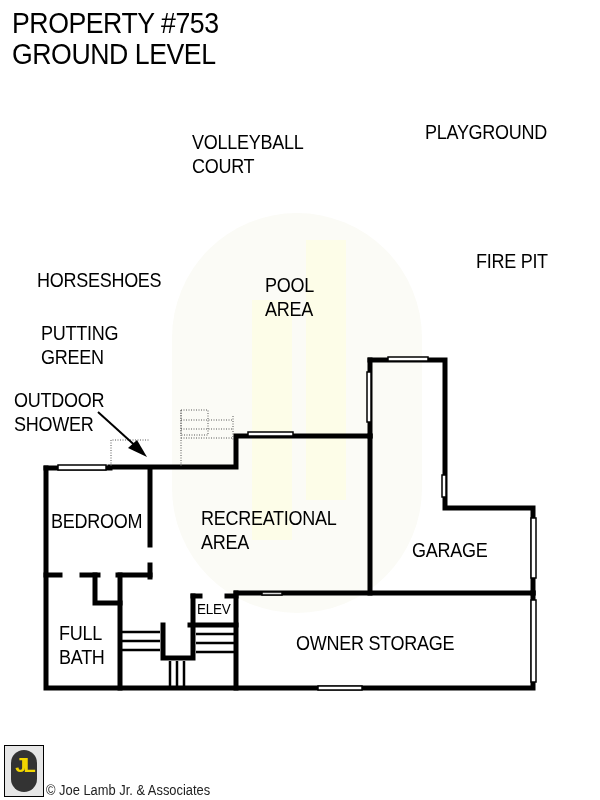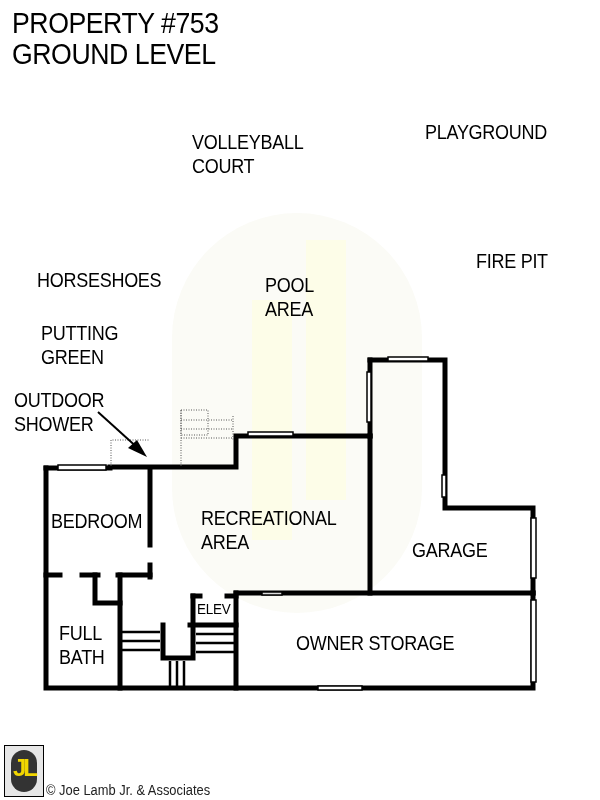--- a/index.html
+++ b/index.html
@@ -15,21 +15,21 @@
     svg.plan { position: absolute; left: 0; top: 0; }
     .watermark { position: absolute; left: 172px; top: 213px; width: 250px; height: 400px;
                  border-radius: 125px; background: #fbfbf6; }
     .wm-bar1 { position: absolute; left: 252px; top: 300px; width: 40px; height: 240px; background: #fdfde8; }
     .wm-bar2 { position: absolute; left: 306px; top: 240px; width: 40px; height: 260px; background: #fdfde8; }
     .footer-logo { position: absolute; left: 4px; top: 745px; width: 38px; height: 50px;
                    border: 1px solid #000; background: #e6e6e6; }
     .footer-logo .pill { position: absolute; left: 6px; top: 4px; width: 26px; height: 42px;
                          border-radius: 13px; background: #333; }
     .footer-logo .jl { position: absolute; left: 0; top: 8px; width: 38px; text-align: center;
-                       font-weight: bold; font-size: 24px; color: #f2d600; letter-spacing: -3px; }
+                       font-weight: bold; font-size: 20px; color: #f2d600; letter-spacing: -3px; }
     .footer-text { position: absolute; left: 46px; top: 781px; font-size: 14px; line-height: 18px;
                    color: #222; white-space: nowrap; transform: scaleX(0.92); transform-origin: left top; }
   </style>
 </head>
 <body>
 
 <div class="watermark"></div>
 <div class="wm-bar1"></div>
 <div class="wm-bar2"></div>
 

